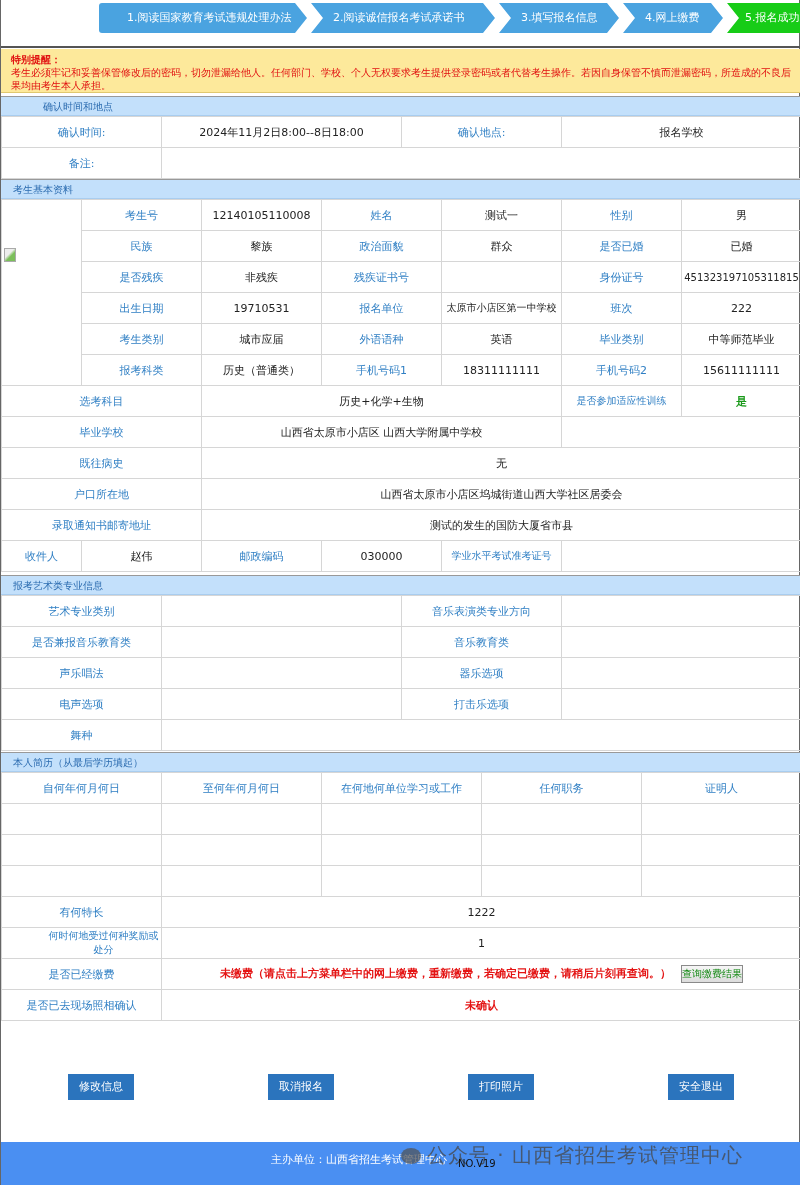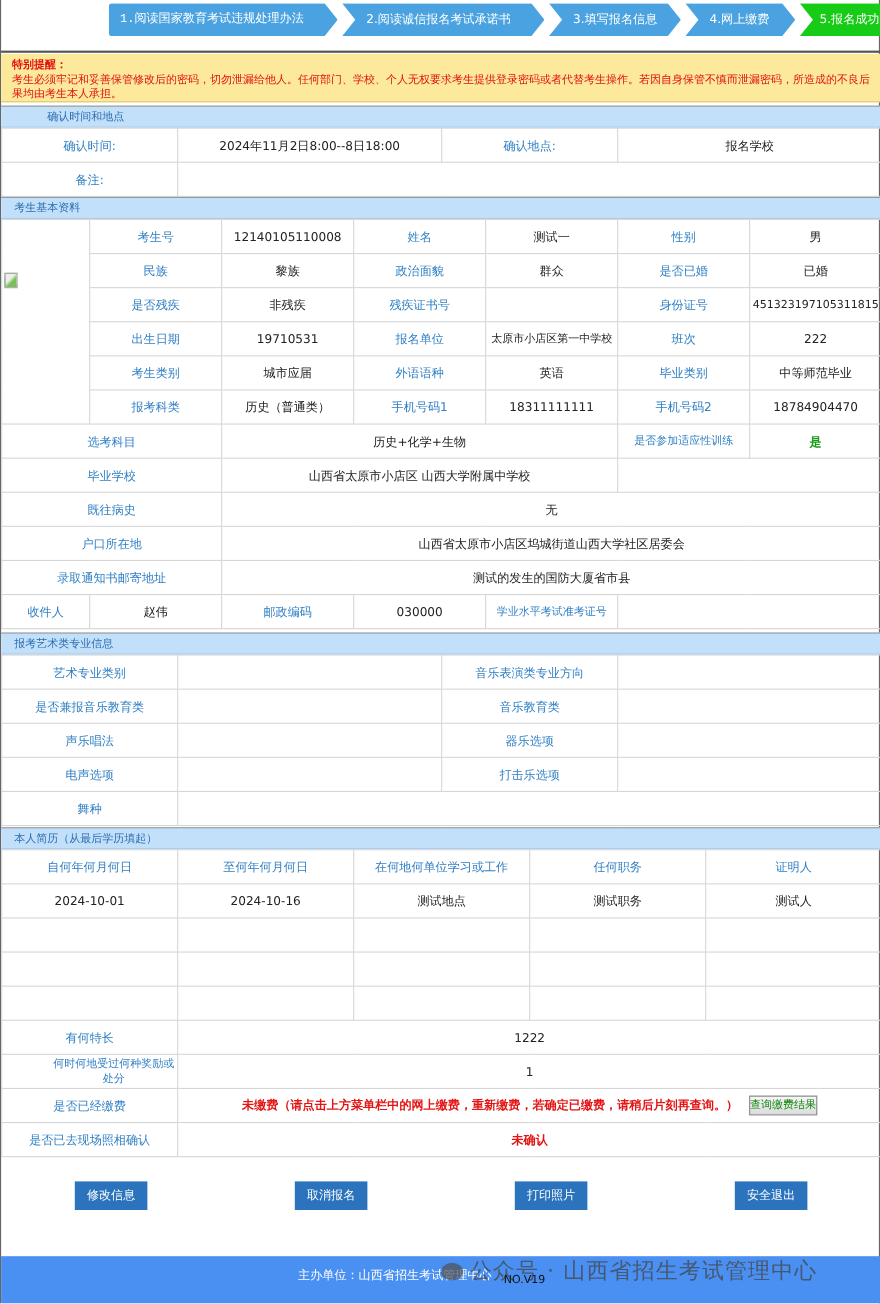--- a/index.html
+++ b/index.html
@@ -3,21 +3,21 @@
 <meta charset="utf-8">
 <style>
   * { box-sizing: border-box; margin: 0; padding: 0; }
   html, body { width: 800px; height: 1185px; background: #fff; font-family: "DejaVu Sans", "Liberation Sans", sans-serif; font-size: 11px; color: #222; overflow: hidden; }
   .page { position: relative; width: 800px; height: 1185px; border-left: 1px solid #666; border-right: 1px solid #666; }
 
   
   .steps { position: absolute; top: 3px; left: 98px; height: 32px; display: flex; }
   .step { position: relative; height: 30px; line-height: 30px; color: #fff; font-size: 11px; padding-left: 10px; background: #4aa3e0; margin-right: 4px;
           clip-path: polygon(0 0, calc(100% - 12px) 0, 100% 50%, calc(100% - 12px) 100%, 0 100%, 12px 50%); }
-  .step:first-child { clip-path: polygon(0 0, calc(100% - 12px) 0, 100% 50%, calc(100% - 12px) 100%, 0 100%); border-radius: 3px 0 0 3px; padding-left: 10px; font-family: Liberation Mono, monospace; }
+  .step:first-child { clip-path: polygon(0 0, calc(100% - 12px) 0, 100% 50%, calc(100% - 12px) 100%, 0 100%); border-radius: 3px 0 0 3px; padding-left: 28px; }
   .step.s1 { width: 208px; }
   .step.s2 { width: 184px; padding-left: 22px; }
   .step.s3 { width: 120px; padding-left: 22px; }
   .step.s4 { width: 100px; padding-left: 22px; }
   .step.s5 { width: 78px; padding-left: 18px; background: #17cc17; clip-path: polygon(0 0, 100% 0, 100% 100%, 0 100%, 12px 50%); border-radius: 0 3px 3px 0; }
 
   .topline { position: absolute; top: 46px; left: 0; width: 800px; height: 2px; background: #555; }
 
   .notice { position: absolute; top: 49px; left: 0; width: 800px; height: 44px; background: #fde99b; border-bottom: 1px solid #e0c870; padding: 4px 10px; color: #e01010; font-size: 10px; line-height: 13px; }
   .notice .n-title { font-weight: bold; }
@@ -140,21 +140,21 @@
       <td class="val">英语</td>
       <td class="lbl">毕业类别</td>
       <td class="val">中等师范毕业</td>
     </tr>
     <tr style="height:31px;">
       <td class="lbl">报考科类</td>
       <td class="val">历史（普通类）</td>
       <td class="lbl">手机号码1</td>
       <td class="val">18311111111</td>
       <td class="lbl">手机号码2</td>
-      <td class="val">18784904470</td>
+      <td class="val">15611111111</td>
     </tr>
     <tr style="height:31px;">
       <td colspan="2" class="lbl">选考科目</td>
       <td colspan="3" class="val">历史+化学+生物</td>
       <td class="lbl" style="font-size:10px;">是否参加适应性训练</td>
       <td class="green">是</td>
     </tr>
     <tr style="height:31px;">
       <td colspan="2" class="lbl">毕业学校</td>
       <td colspan="3" class="val">山西省太原市小店区 山西大学附属中学校</td>
@@ -234,27 +234,20 @@
       </colgroup>
     <tbody>
         <tr style="height:31px;">
       <td class="lbl">自何年何月何日</td>
       <td class="lbl">至何年何月何日</td>
       <td class="lbl">在何地何单位学习或工作</td>
       <td class="lbl">任何职务</td>
       <td class="lbl">证明人</td>
     </tr>
     <tr style="height:31px;">
-      <td class="val">2024-10-01</td>
-      <td class="val">2024-10-16</td>
-      <td class="val">测试地点</td>
-      <td class="val">测试职务</td>
-      <td class="val">测试人</td>
-    </tr>
-    <tr style="height:31px;">
       <td></td>
       <td></td>
       <td></td>
       <td></td>
       <td></td>
     </tr>
     <tr style="height:31px;">
       <td></td>
       <td></td>
       <td></td>

